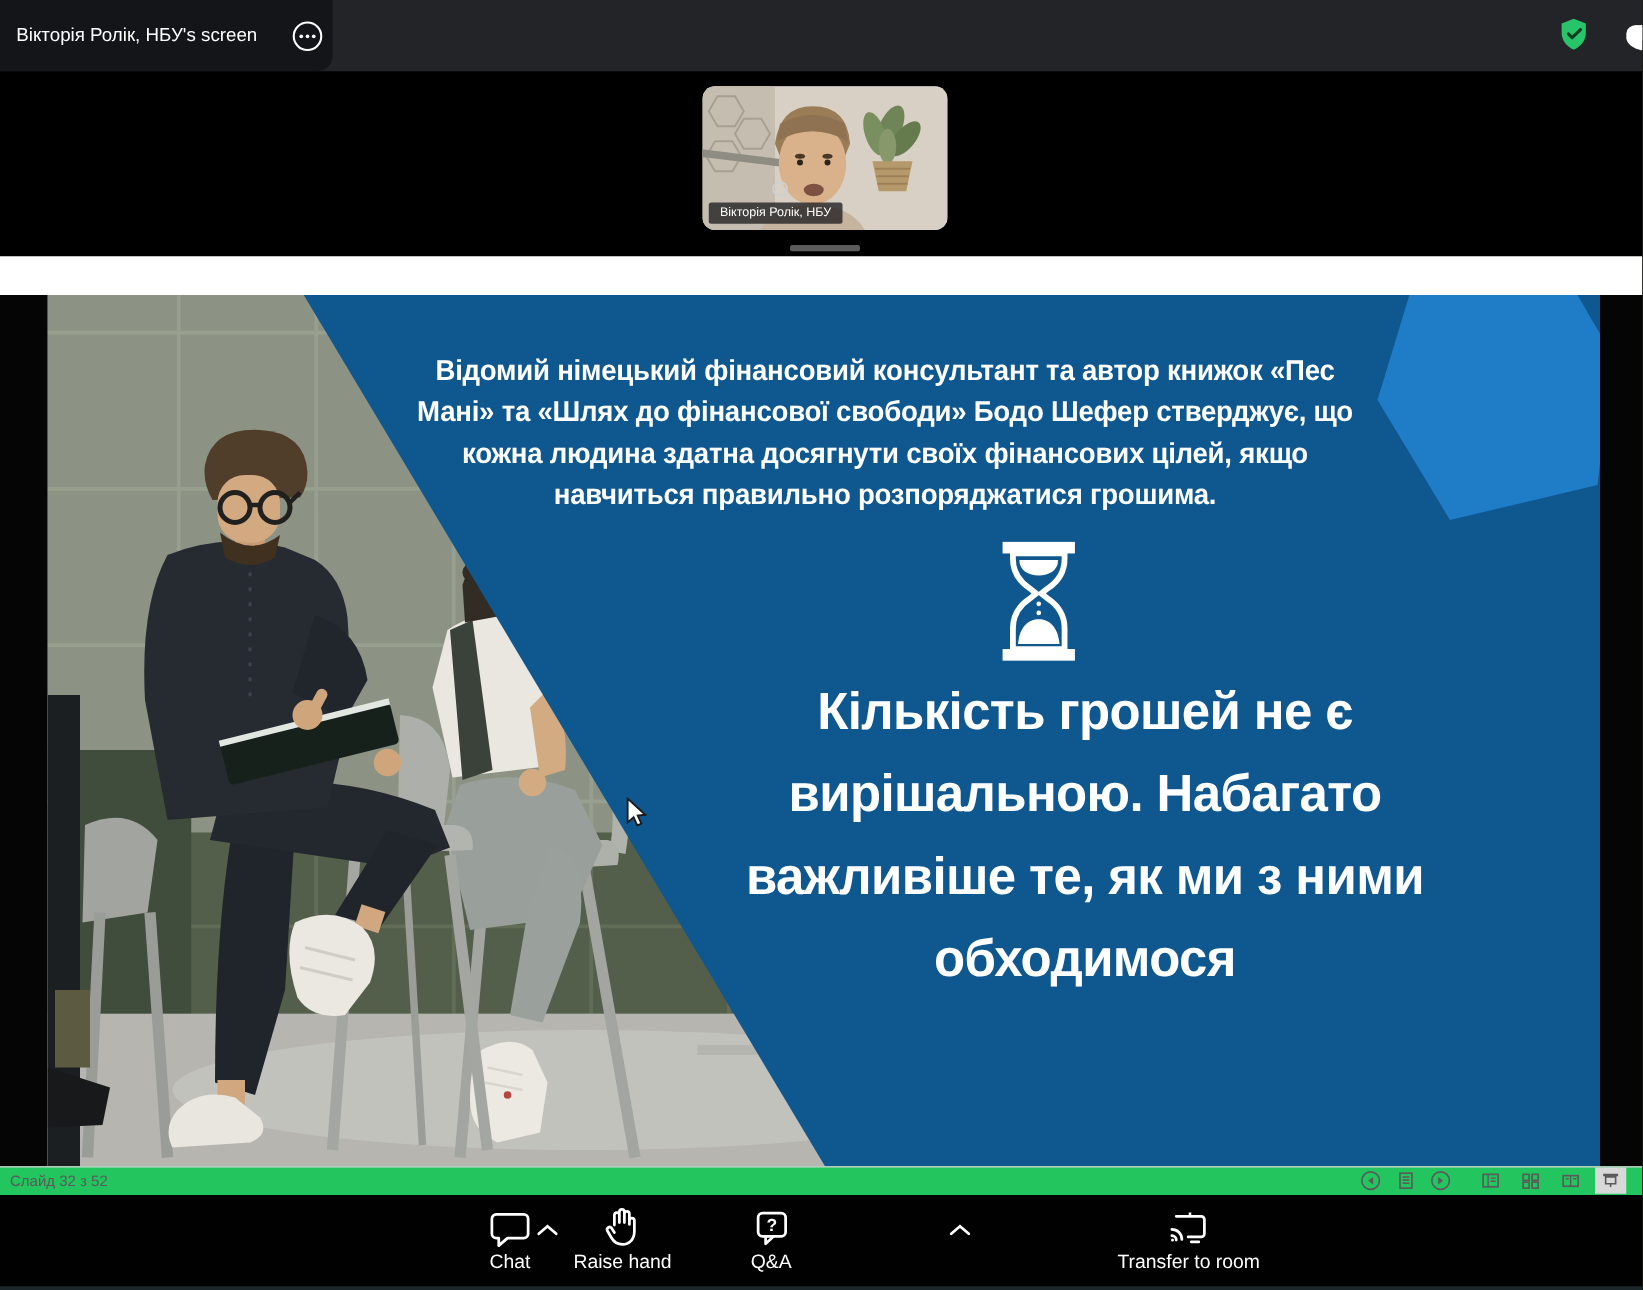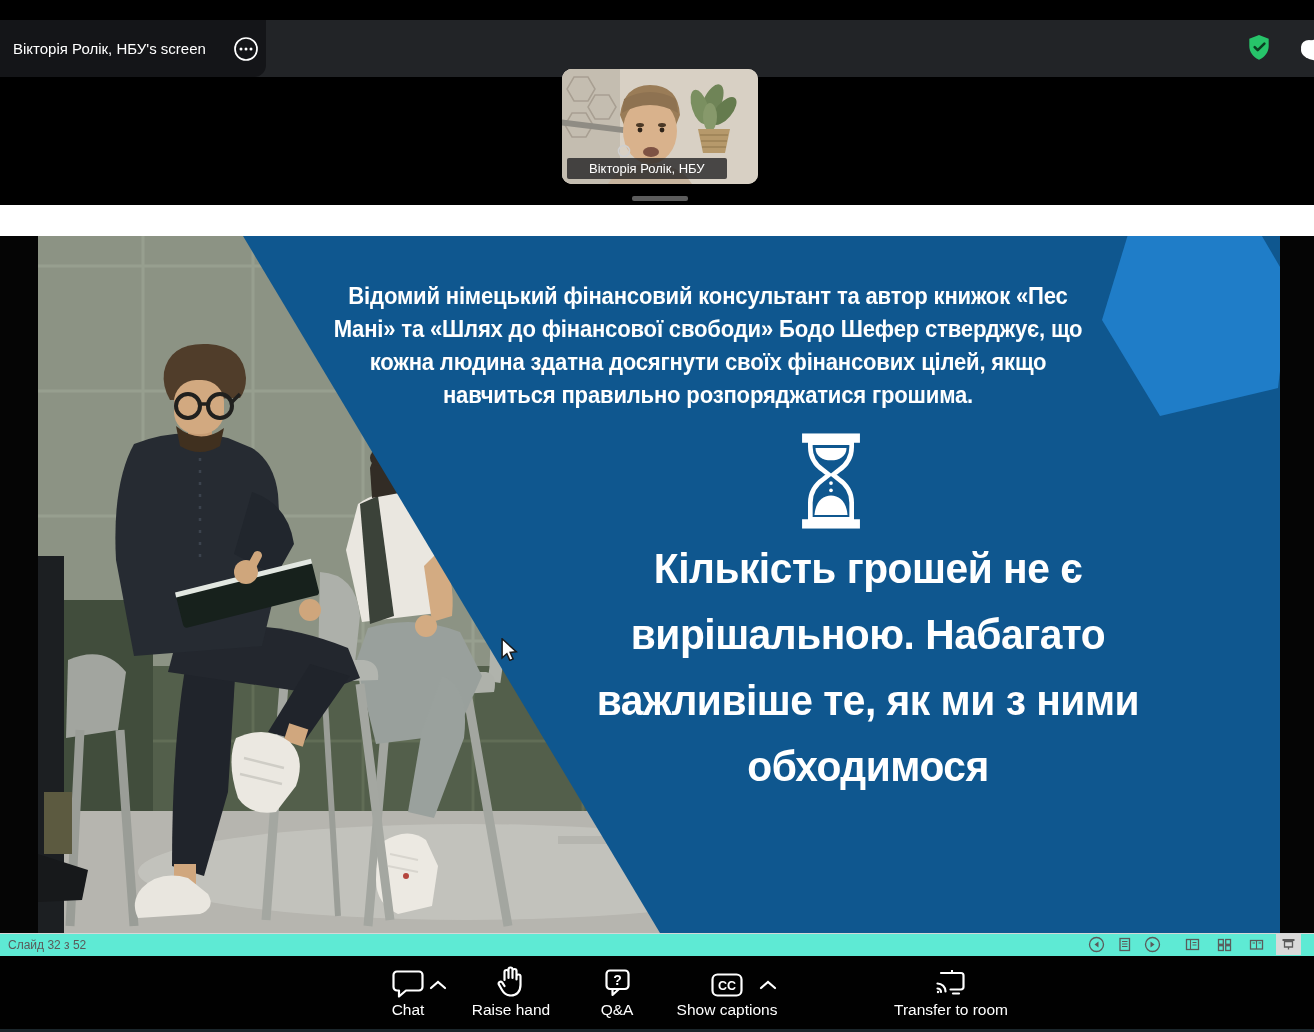--- a/index.html
+++ b/index.html
@@ -1,32 +1,32 @@
 <!DOCTYPE html>
 <html><head>
 <meta charset="utf-8">
 <style>
   html,body{margin:0;padding:0;background:#000;}
   .screen{position:relative;width:1314px;height:1032px;background:#000;overflow:hidden;
           font-family:"Liberation Sans",sans-serif;-webkit-font-smoothing:antialiased;}
 
   
-  .top-bar{position:absolute;left:0;top:0;width:1314px;height:57px;background:#222427;margin-top:20px;}
+  .top-bar{position:absolute;left:0;top:0;width:1314px;height:57px;background:#222427;}
   .share-tab{position:absolute;left:0;top:0;width:266px;height:57px;background:#141518;
              border-radius:0 0 12px 0;display:flex;align-items:center;}
   .tab-label{color:#fff;font-size:15px;margin-left:13px;white-space:nowrap;}
   .more-btn{position:absolute;left:233px;top:16px;width:26px;height:26px;cursor:pointer;}
   .shield{position:absolute;left:1246px;top:14px;width:26px;height:28px;}
   .record-badge{position:absolute;left:1298px;top:14px;width:40px;height:28px;}
 
   
   .video-thumb{position:absolute;left:562px;top:69px;width:196px;height:115px;border-radius:10px;
                overflow:hidden;background:#d6cec2;}
   .name-tag{position:absolute;left:5px;bottom:5px;background:rgba(22,22,24,.74);color:#fff;
-            font-size:13px;padding:3px 22px;border-radius:2px;white-space:nowrap;}
+            font-size:10px;padding:3px 9px;border-radius:2px;white-space:nowrap;}
   .drag-handle{position:absolute;left:632px;top:196px;width:56px;height:5px;background:#5c5c5c;border-radius:2px;}
 
   
   .ppt-titlebar{position:absolute;left:0;top:205px;width:1314px;height:31px;background:#ffffff;}
   .ppt-icon{position:absolute;left:36px;top:211px;width:19px;height:19px;background:#c64120;border-radius:3px;
             color:#fff;font-size:13px;font-weight:bold;display:flex;align-items:center;justify-content:center;}
   .ppt-title{position:absolute;left:0;top:205px;width:1314px;height:31px;line-height:31px;text-align:center;
              color:#a3a3a3;font-size:12.5px;white-space:nowrap;}
   .win-btn{position:absolute;top:205px;width:32px;height:31px;display:flex;align-items:center;justify-content:center;
            color:#8a8a8a;font-size:13px;cursor:pointer;}
@@ -38,35 +38,35 @@
 
   .para{position:absolute;left:240px;top:44px;width:860px;text-align:center;color:#fff;
         font-size:23px;font-weight:700;line-height:33px;transform:scaleX(.96);letter-spacing:-0.2px;}
   .para div{white-space:nowrap;}
   .hourglass{position:absolute;left:762px;top:197px;}
   .heading{position:absolute;left:430px;top:300px;width:800px;text-align:center;color:#fff;
            font-size:42px;font-weight:700;line-height:66px;transform:scaleX(.97);letter-spacing:-0.5px;}
   .heading div{white-space:nowrap;}
   .cursor{position:absolute;left:462px;top:402px;}
 
-  .ppt-statusbar{position:absolute;left:0;top:933px;width:1314px;height:23px;background:#5eead4;
+  .ppt-statusbar{position:absolute;left:0;top:933px;width:1314px;height:23px;background:#22c55e;
                  border-top:1px solid #d6d6d6;}
   .slide-counter{position:absolute;left:8px;top:0;line-height:22px;font-size:12px;color:#5a5a5a;white-space:nowrap;}
   .sb-group{position:absolute;top:2px;display:flex;align-items:center;}
   .sb-nav{left:1088px;gap:11px;}
   .sb-views{left:1184px;gap:15px;}
   .sb-icon{width:17px;height:17px;display:block;}
   .sb-active{background:#d9d9d9;padding:2px 4px;margin:-2px -4px;}
 
   
   .bottom-toolbar{position:absolute;left:0;top:956px;width:1314px;height:76px;background:#010101;}
   .tb{position:absolute;top:6px;width:140px;text-align:center;color:#fff;cursor:pointer;}
   .tb .ic{height:36px;display:flex;align-items:flex-end;justify-content:center;}
   .tb .lbl{font-size:15.5px;margin-top:3px;white-space:nowrap;}
-  .tb-chat{left:338px;} .tb-hand{left:441px;} .tb-qa{left:547px;}
+  .tb-chat{left:338px;} .tb-hand{left:428px;} .tb-qa{left:547px;}
   .tb-cc{left:657px;} .tb-settings{left:765px;} .tb-transfer{left:881px;}
   .caret{position:absolute;top:20px;cursor:pointer;}
   .caret-chat{left:429px;} .caret-cc{left:759px;}
 
   .taskbar-sliver{position:absolute;left:0;bottom:0;width:1314px;height:3px;background:#1b262b;}
 </style>
 </head>
 <body>
 
 <div class="screen">
@@ -323,29 +323,20 @@
       <div class="ic">
           <svg width="31" height="31" viewBox="0 0 31 31">
         <rect x="4.5" y="3.5" width="22" height="18.5" rx="3.5" fill="none" stroke="#fff" stroke-width="2.2"></rect>
         <path d="M10.5 22 v6 l6.5 -6" fill="none" stroke="#fff" stroke-width="2.2" stroke-linejoin="round"></path>
         <text x="15.5" y="17.5" text-anchor="middle" font-size="14" font-weight="bold" fill="#fff">?</text>
       </svg>
         </div>
       <div class="lbl">Q&amp;A</div>
     </div>
 
-    <div class="tb tb-cc">
-      <div class="ic">
-          <svg width="34" height="26" viewBox="0 0 34 26">
-        <rect x="2.5" y="2.5" width="29" height="21" rx="5" fill="none" stroke="#fff" stroke-width="2.2"></rect>
-        <text x="17" y="18" text-anchor="middle" font-size="12.5" font-weight="bold" fill="#fff">CC</text>
-      </svg>
-        </div>
-      <div class="lbl">Show captions</div>
-    </div>
     <div class="caret caret-cc">
       <svg width="18" height="10" viewBox="0 0 18 10">
         <path d="M2 8 L9 2 L16 8" fill="none" stroke="#fff" stroke-width="2.2" stroke-linecap="round"></path>
       </svg>
     </div>
 
 
     <div class="tb tb-transfer">
       <div class="ic">
           <svg width="36" height="30" viewBox="0 0 36 30">

